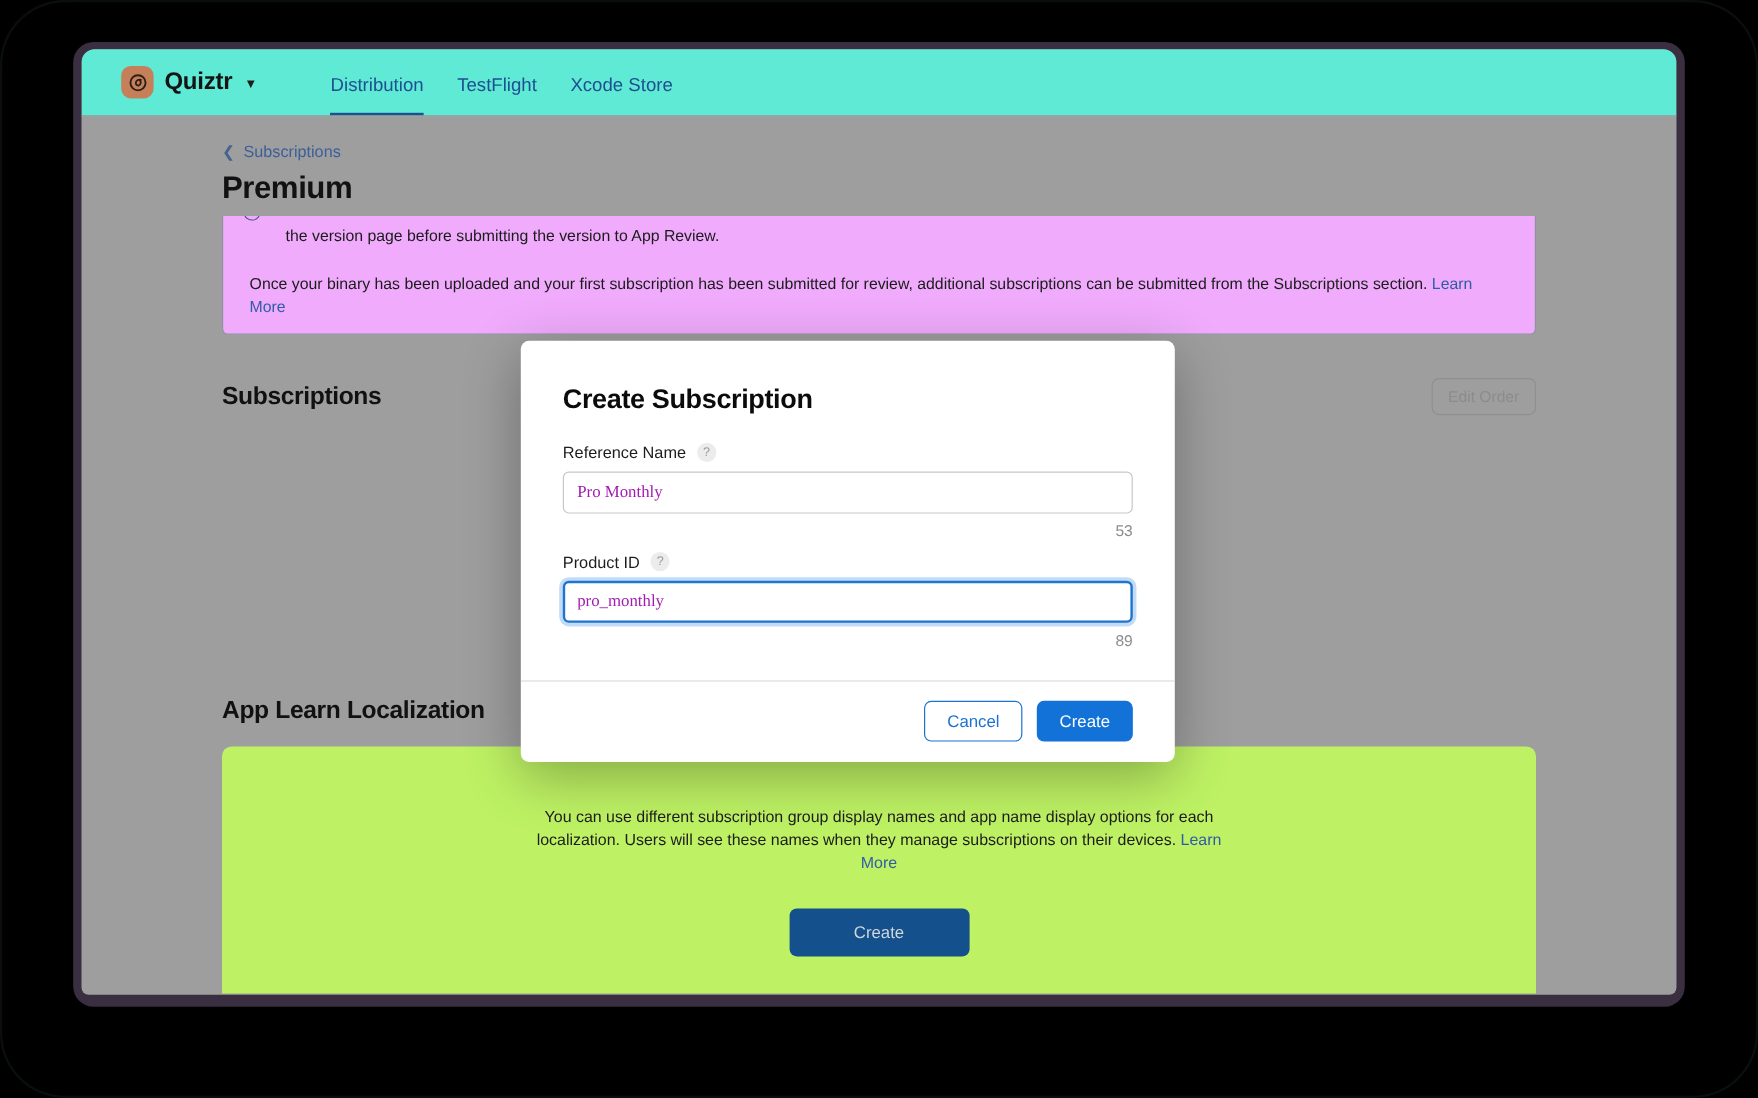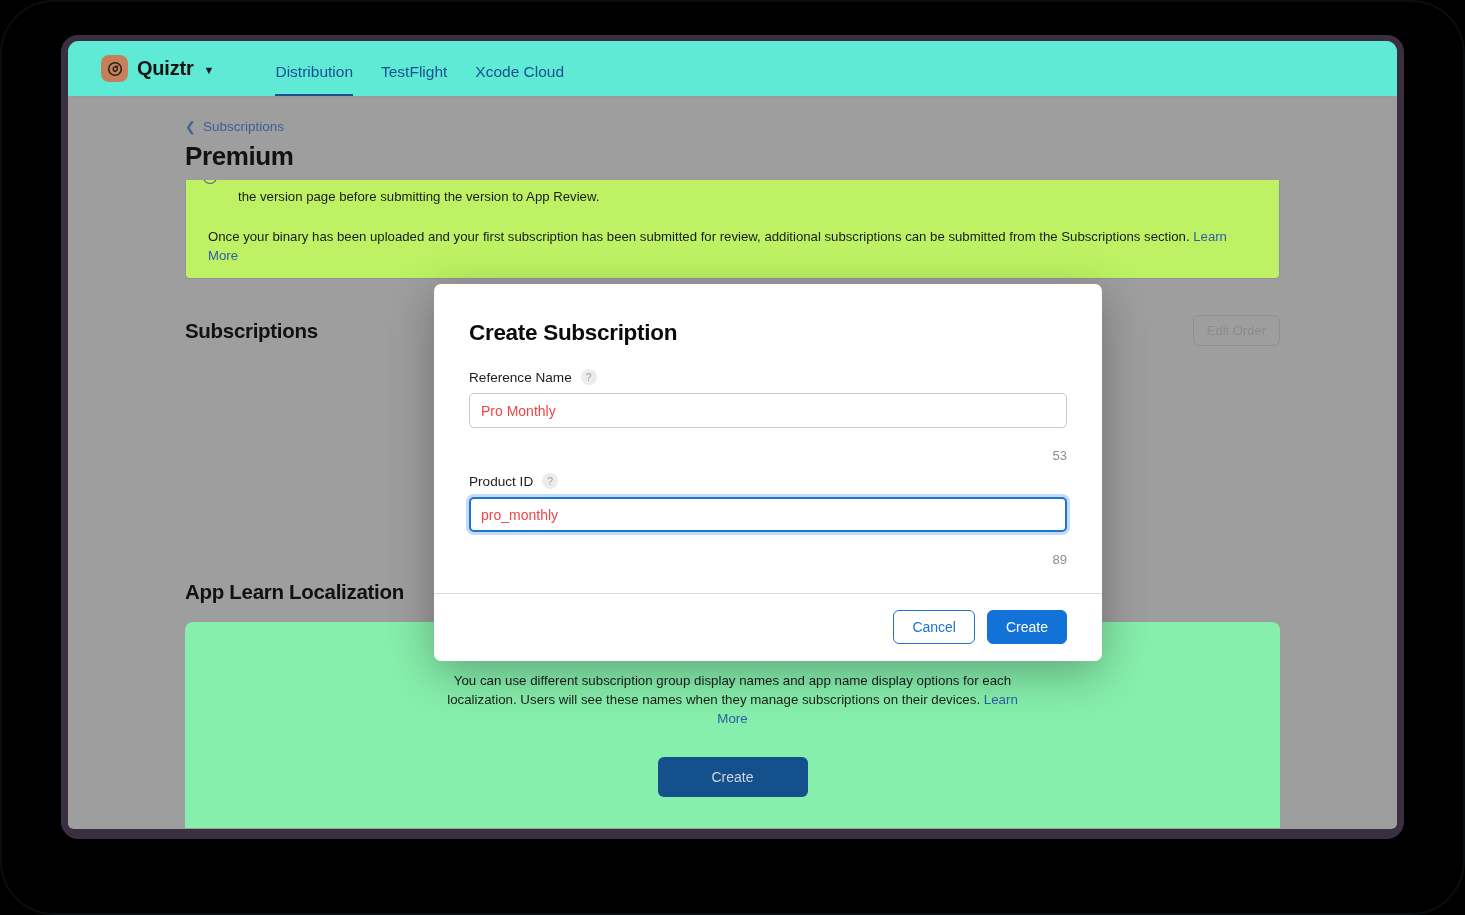--- a/index.html
+++ b/index.html
@@ -134,21 +134,21 @@
     font-size: 26px;
     font-weight: bold;
     color: #121212;
     letter-spacing: -.4px;
   }
 
   
   .notice {
     position: relative;
     margin: 8px 117px 0 117px;
-    background: #bef264;
+    background: #f0abfc;
     border: 1px solid #8d95a1;
     border-top: none;
     border-radius: 0 0 5px 5px;
     padding: 0 22px 18px 22px;
     height: 99px;
     overflow: hidden;
     color: #1b1b1b;
     font-size: 13.2px;
     line-height: 1.45;
   }
@@ -189,21 +189,21 @@
   }
 
   .gray-card {
     margin: 18px 117px 0 117px;
     background: #9e9e9e;
     border-radius: 8px;
     height: 180px;
   }
   .loc-card {
     margin: 18px 117px 0 117px;
-    background: #86efac;
+    background: #bef264;
     border-radius: 8px;
     padding: 50px 20px 40px 20px;
     text-align: center;
     min-height: 180px;
   }
   .loc-text {
     max-width: 590px;
     margin: 0 auto;
     font-size: 13.3px;
     line-height: 1.42;
@@ -226,21 +226,21 @@
   #overlay {
     position: absolute;
     inset: 0;
     background: rgba(0,0,0,0);
     pointer-events: none;
   }
   #dialog {
     position: absolute;
     left: 366px;
     top: 243px;
-    width: 668px;
+    width: 545px;
     background: #ffffff;
     border-radius: 7px;
     box-shadow: 0 12px 46px rgba(0,0,0,.30);
     overflow: hidden;
   }
   .dlg-body { padding: 36px 35px 26px 35px; }
   .dlg-title {
     font-size: 22.5px;
     font-weight: bold;
     color: #0b0b0b;
@@ -270,35 +270,35 @@
     line-height: 1;
   }
   .text-input {
     display: block;
     width: 100%;
     height: 35px;
     border: 1px solid #c8c8c8;
     border-radius: 5px;
     padding: 0 11px;
     font-size: 14px;
-    color: #ef4444;
-    font-family: Liberation Sans, sans-serif;
+    color: #a21caf;
+    font-family: Liberation Serif, serif;
     background: #ffffff;
     outline: none;
   }
   .text-input.focused {
     border: 2px solid #1f74d0;
     box-shadow: 0 0 0 3px rgba(120,175,235,.45);
     padding: 0 10px;
   }
   .counter {
     text-align: right;
     font-size: 13px;
     color: #8d8d8d;
-    margin-top: 20px;
+    margin-top: 7px;
   }
   .field-block + .field-block { margin-top: 10px; }
 
   .dlg-footer {
     border-top: 1px solid #dddddd;
     padding: 16px 35px 17px 35px;
     display: flex;
     justify-content: flex-end;
     gap: 12px;
   }
@@ -344,21 +344,21 @@
         </div>
 
         <div class="nav-tabs">
           <div class="nav-tab active">
             <span>Distribution</span>
           </div>
           <div class="nav-tab">
             <span>TestFlight</span>
           </div>
           <div class="nav-tab">
-            <span>Xcode Cloud</span>
+            <span>Xcode Store</span>
           </div>
         </div>
       </div>
 
       <div class="page">
 
         <div class="breadcrumb">
           <span class="chev">❮</span>
           <span>Subscriptions</span>
         </div>

